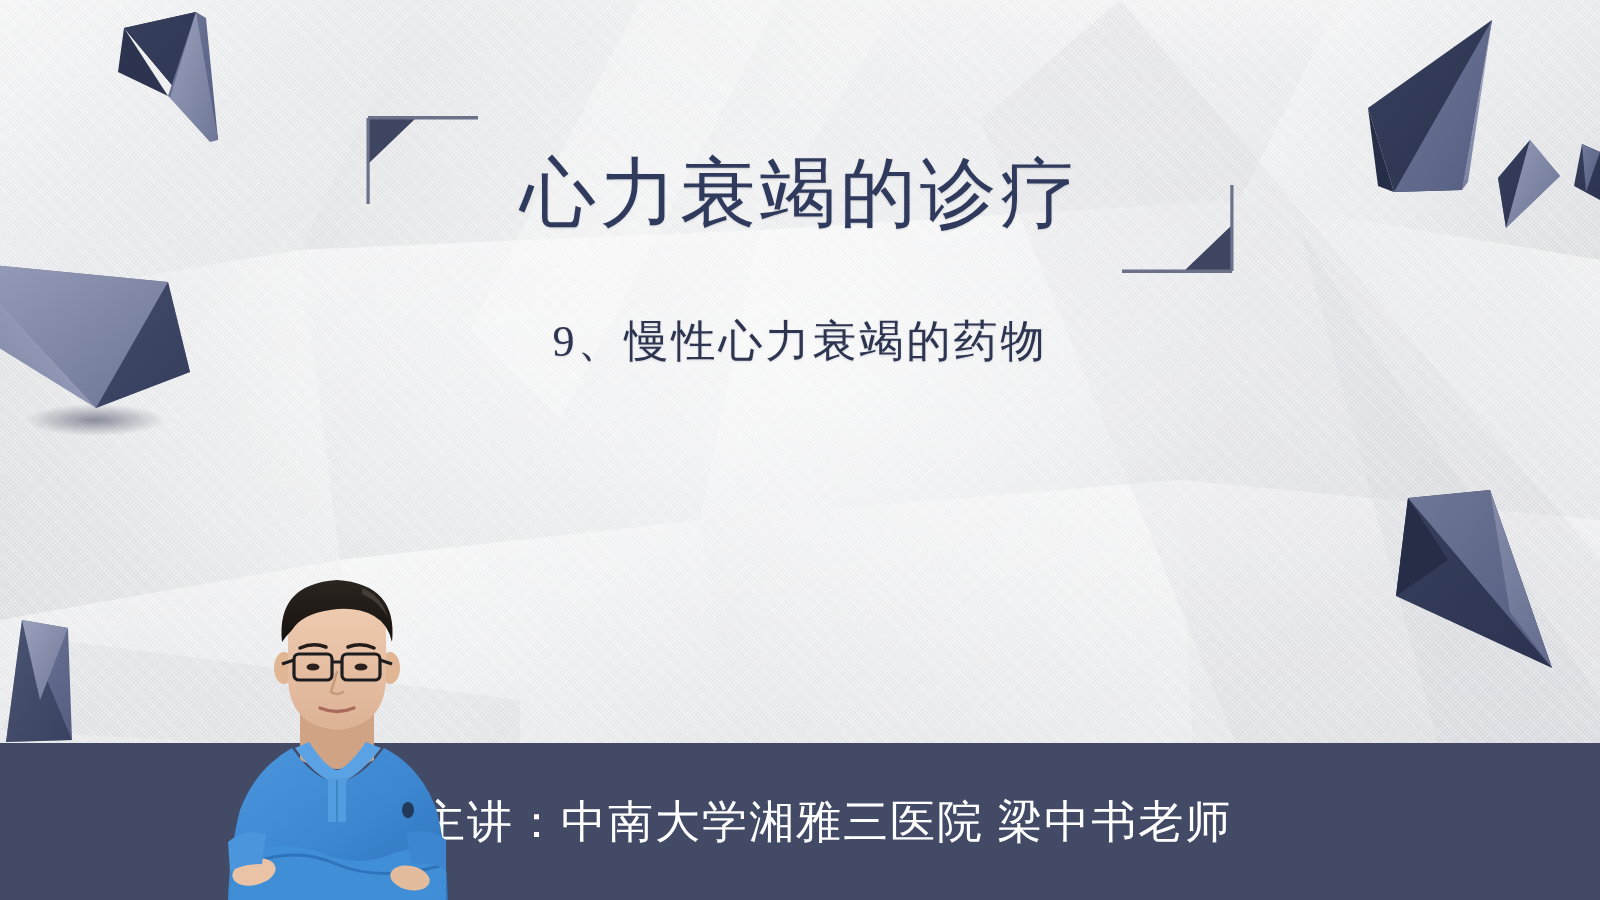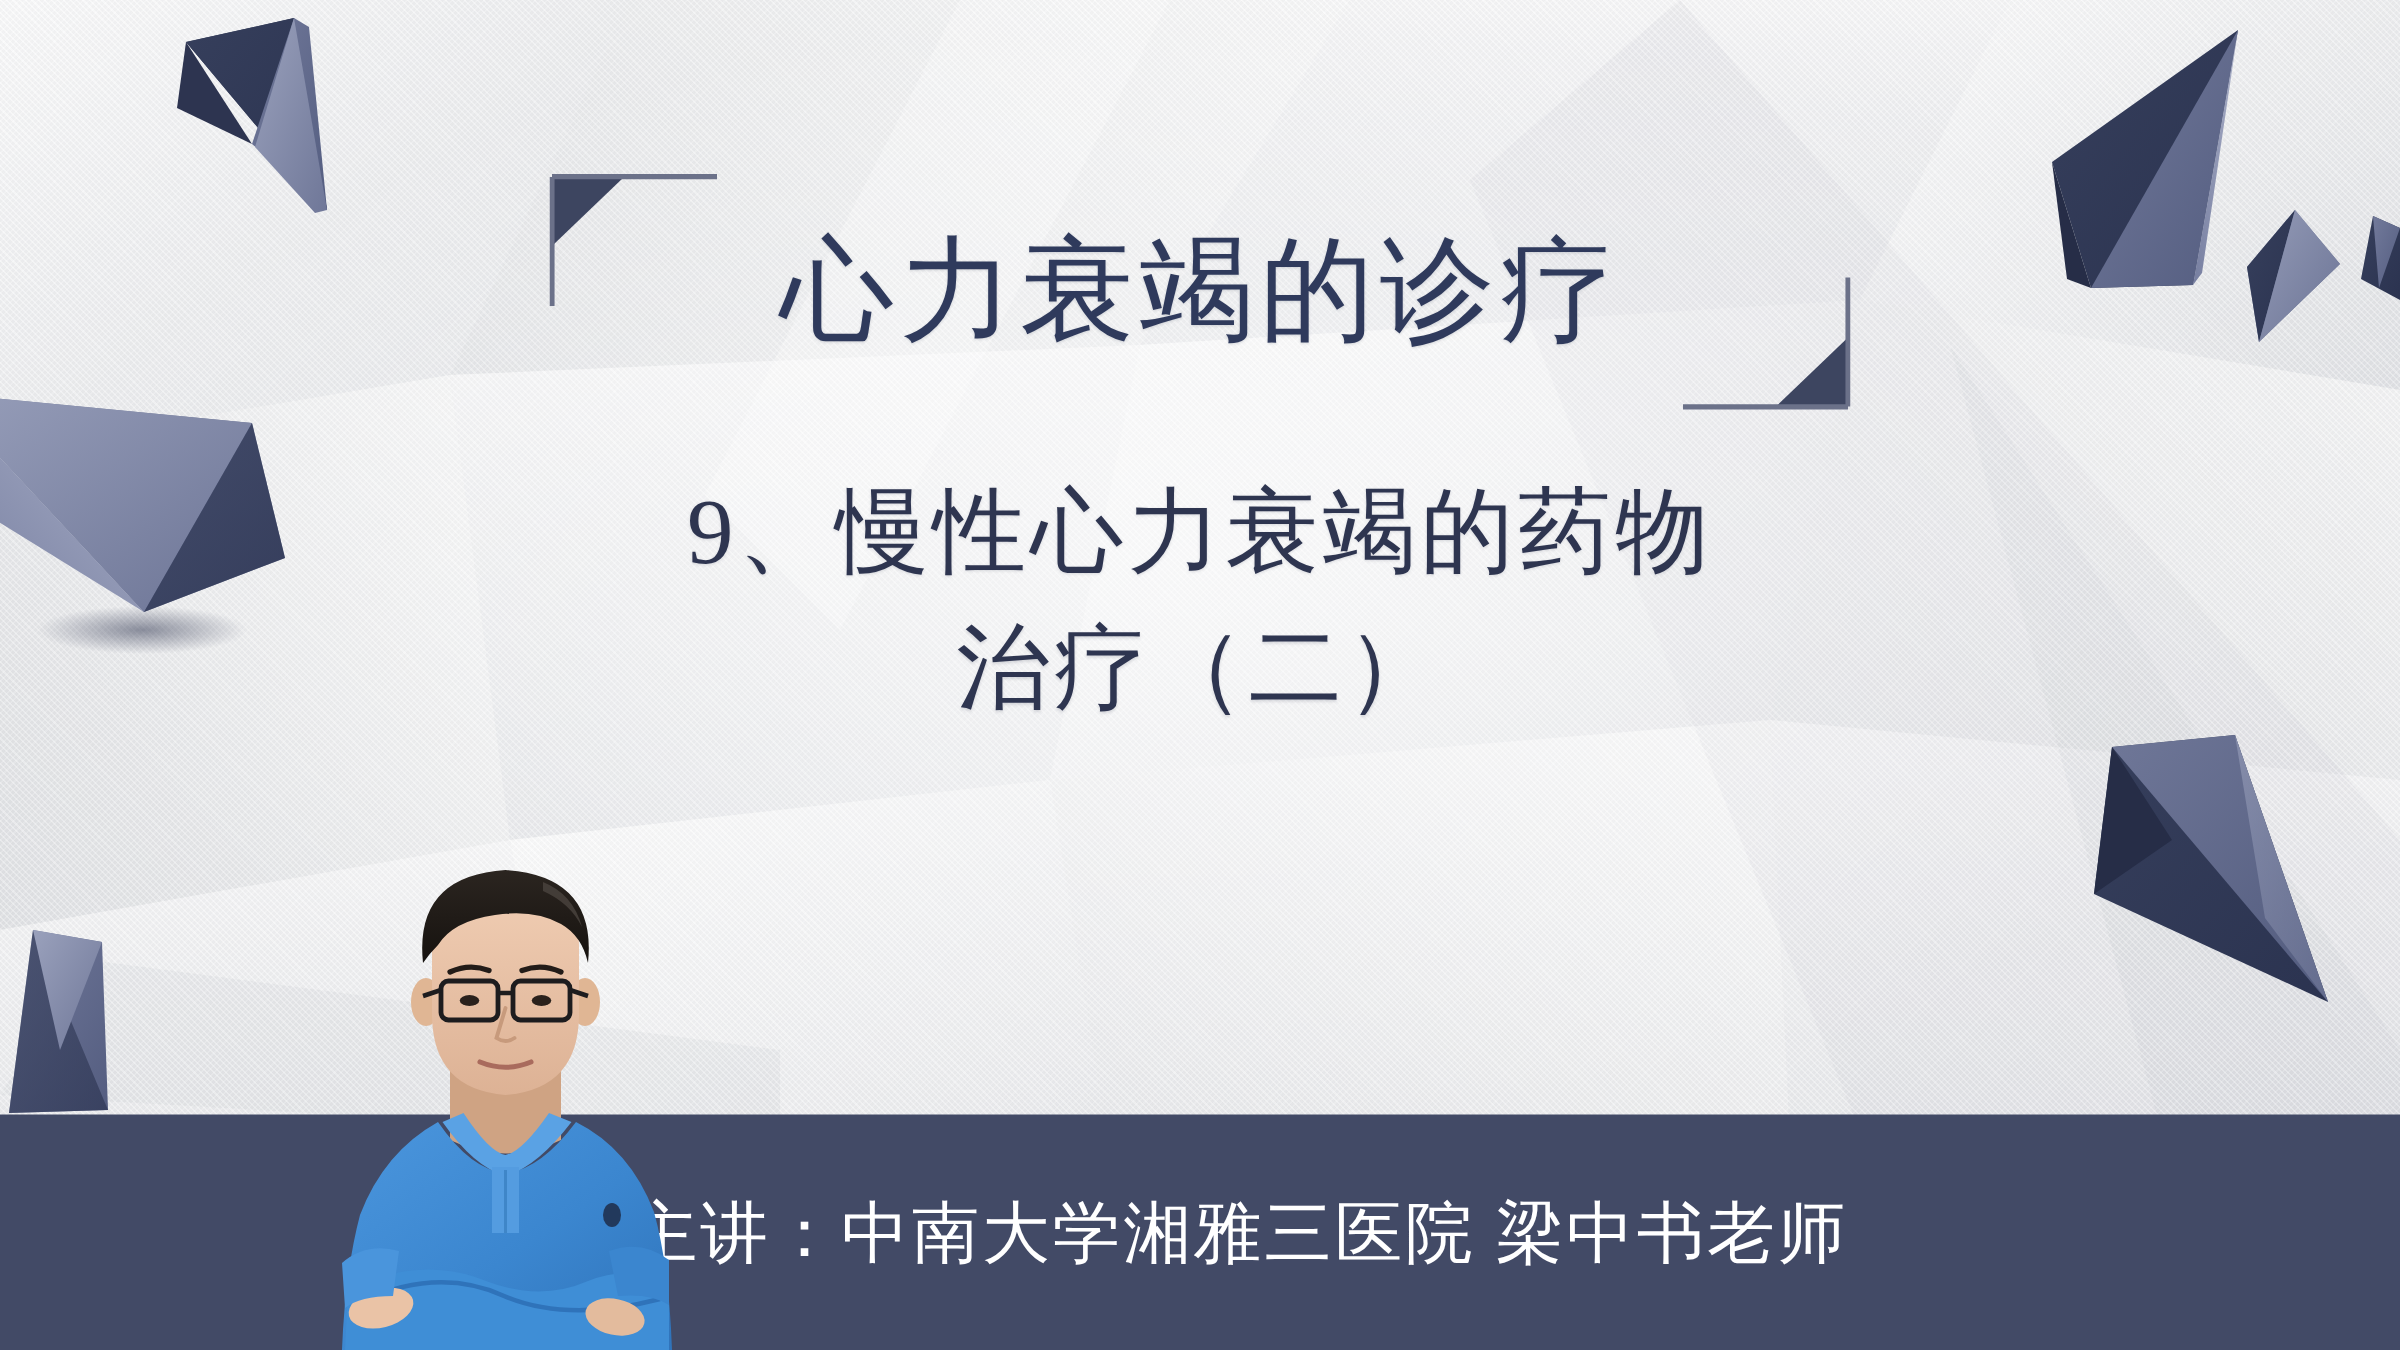--- a/index.html
+++ b/index.html
@@ -74,21 +74,21 @@
   }
 
   
   .subtitle {
     position: absolute;
     left: 0;
     top: 310px;
     width: 1600px;
     text-align: center;
     color: #2e3550;
-    font-size: 62px;
+    font-size: 44px;
     line-height: 1.46;
     letter-spacing: 3px;
     font-family: "Liberation Serif", "DejaVu Serif", serif;
     text-shadow: 0 1px 2px rgba(120,125,140,0.25);
   }
   .subtitle .line { display: block; white-space: nowrap; }
 
   
   .presenter {
     position: absolute;
@@ -266,21 +266,20 @@
         <rect x="2" y="87.5" width="110" height="3.5" fill="#6b7189"></rect>
         <rect x="110.3" y="3" width="3.2" height="86" fill="#6b7189"></rect>
       </svg>
     </div>
 
     <div class="main-title">心力衰竭的诊疗</div>
   </div>
 
   <div class="subtitle">
     <span class="line">9、慢性心力衰竭的药物</span>
-    <span class="line">治疗（二）</span>
   </div>
 
   <div class="presenter">
     <svg width="282" height="328" viewBox="0 0 282 328" xmlns="http://www.w3.org/2000/svg">
       <defs>
         <linearGradient id="skinG" x1="0" y1="0" x2="0" y2="1">
           <stop offset="0%" stop-color="#f0cdb3"></stop>
           <stop offset="100%" stop-color="#ddb295"></stop>
         </linearGradient>
         <linearGradient id="shirtG" x1="0" y1="0" x2="1" y2="1">

